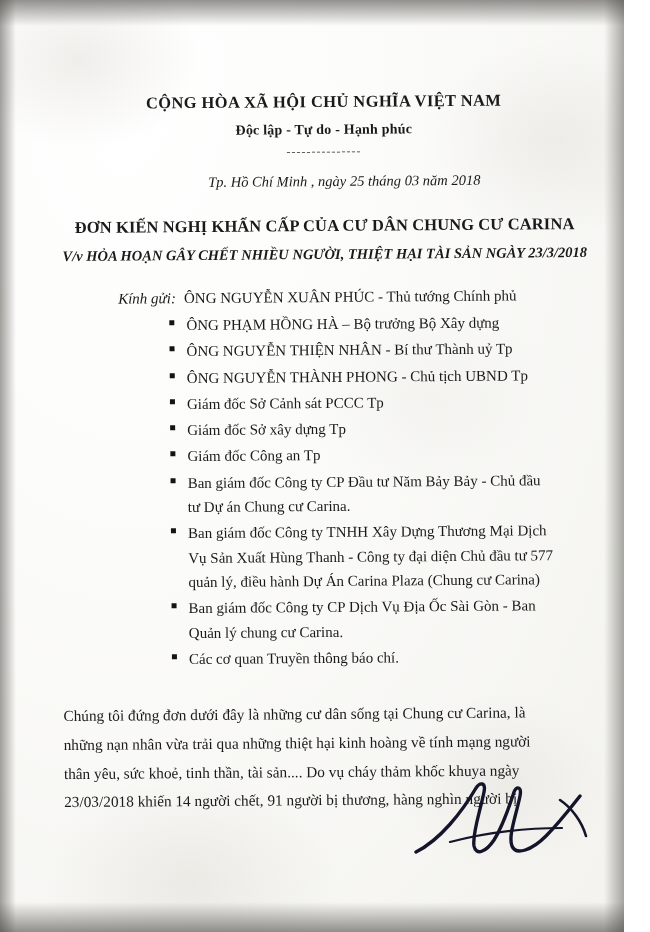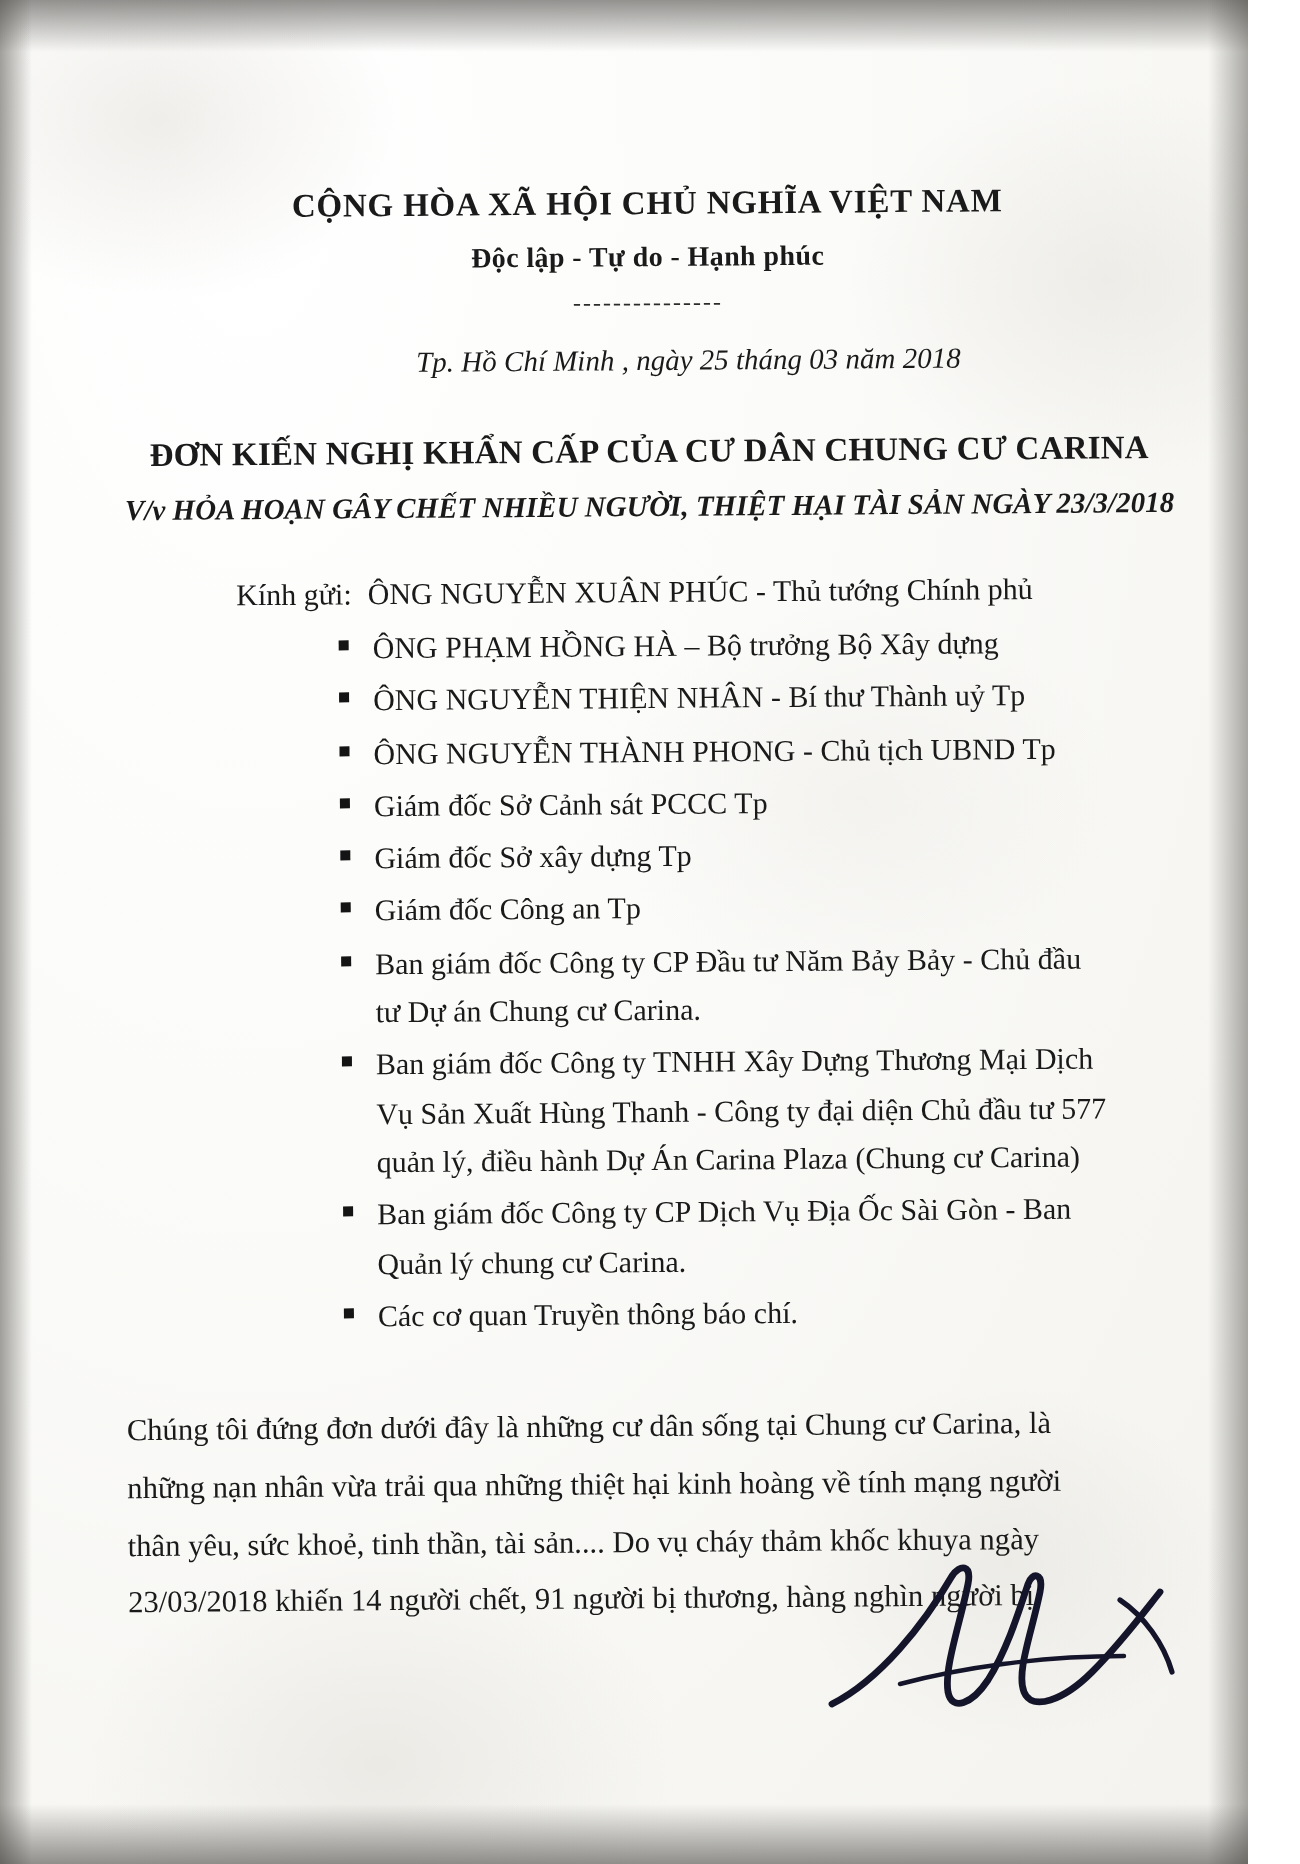--- a/index.html
+++ b/index.html
@@ -100,20 +100,21 @@
     margin-top: 26px;
     padding-left: 118px;
     padding-right: 40px;
   }
   .kinh-gui-row {
     display: flex;
     align-items: baseline;
     font-size: 15px;
   }
   .kinh-gui-label {
+    font-style: italic;
     white-space: nowrap;
     margin-right: 8px;
   }
   .kinh-gui-first { font-size: 15px; }
 
   ul.rec-list {
     list-style: none;
     margin: 6px 0 0 0;
     padding: 0 0 0 68px;
   }

